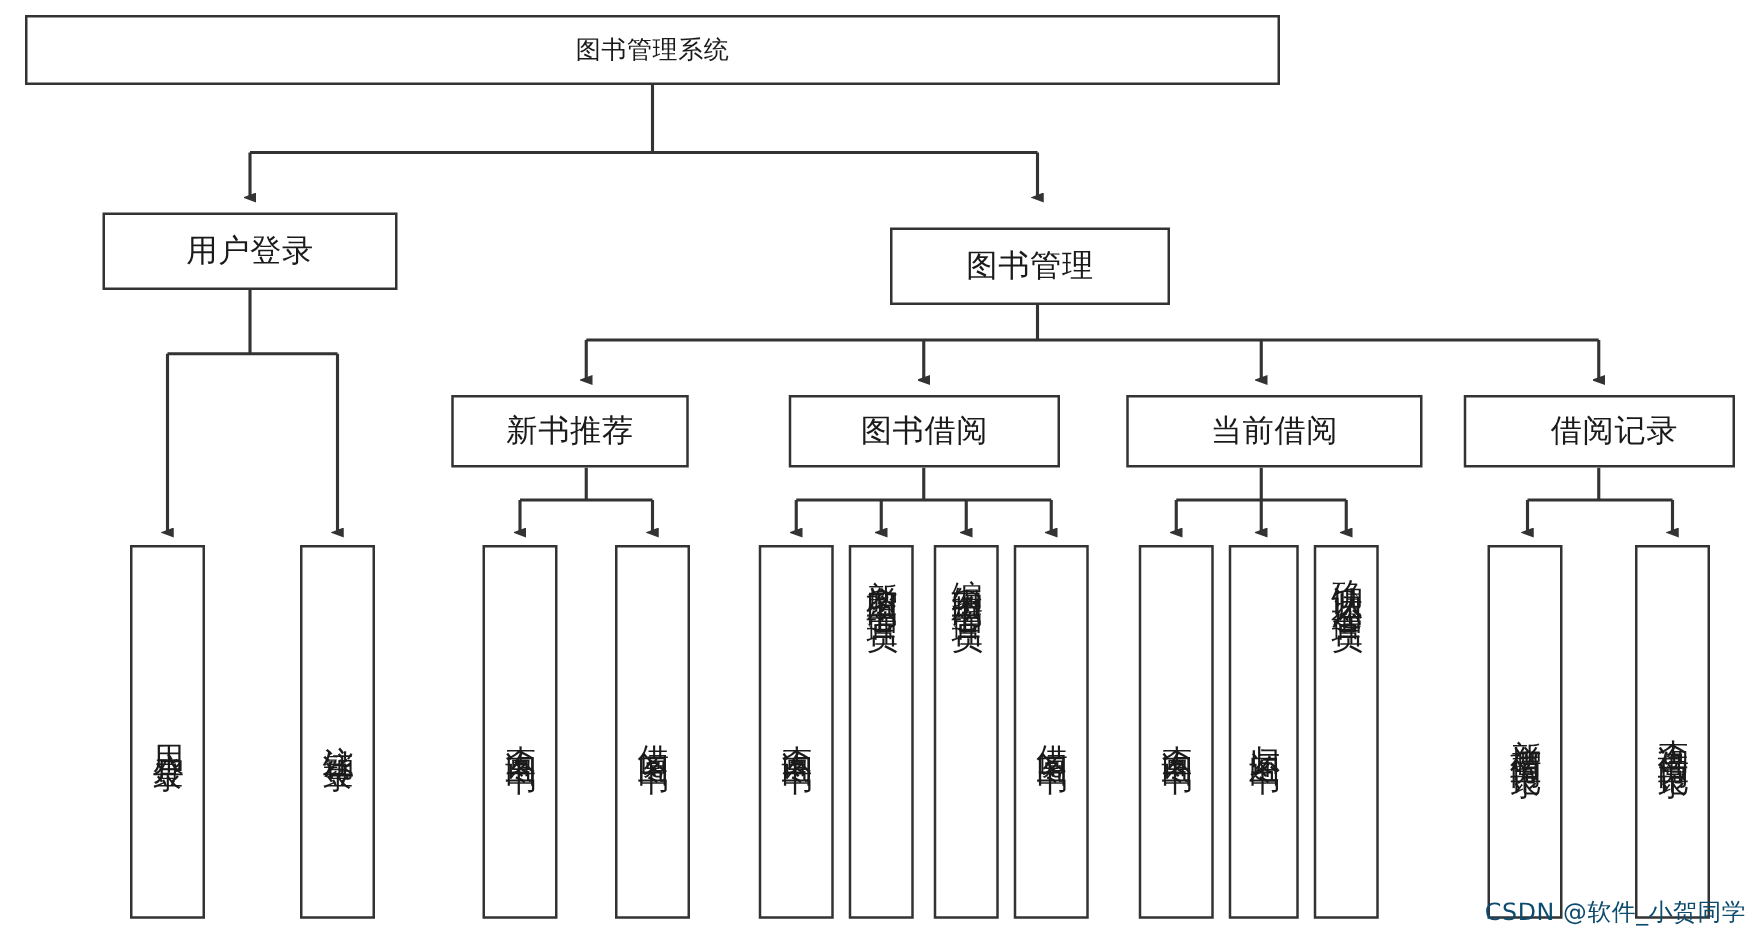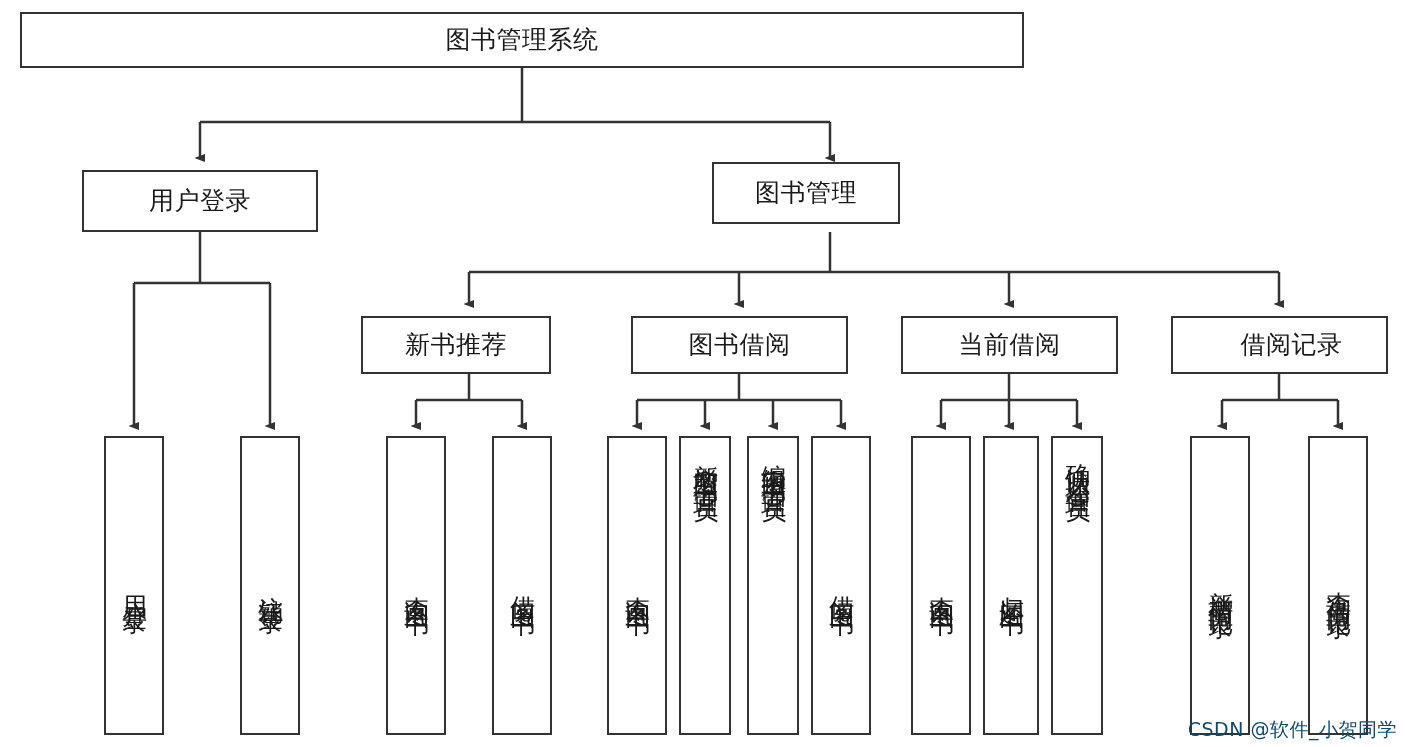--- a/index.html
+++ b/index.html
@@ -44,21 +44,21 @@
     text-align: center;
     line-height: 1.18;
     letter-spacing: 0.5px;
     white-space: nowrap;
   }
   
   .node.h .label {
     font-size: 25px;
   }
   .node.root .label {
-    font-size: 25px;
+    font-size: 20px;
   }
   
   .node.v {
     align-items: flex-start;
     padding-top: 6px;
   }
   .node.v .label {
     writing-mode: vertical-rl;
     text-orientation: upright;
     font-size: 25px;
@@ -137,31 +137,31 @@
     </g>
   </svg>
 
   <div class="node h root" style="left:20px; top:12px; width:1004px; height:56px;">
     <span class="label">图书管理系统</span>
   </div>
 
   <div class="node h" style="left:82px; top:170px; width:236px; height:62px;">
     <span class="label">用户登录</span>
   </div>
-  <div class="node h" style="left:712px; top:162px; width:188px; height:62px;">
+  <div class="node h" style="left:712px; top:182px; width:224px; height:62px;">
     <span class="label">图书管理</span>
   </div>
 
   <div class="node h" style="left:361px; top:316px; width:190px; height:58px;">
     <span class="label">新书推荐</span>
   </div>
   <div class="node h" style="left:631px; top:316px; width:217px; height:58px;">
     <span class="label">图书借阅</span>
   </div>
-  <div class="node h" style="left:901px; top:316px; width:217px; height:58px;">
+  <div class="node h" style="left:901px; top:316px; width:237px; height:58px;">
     <span class="label">当前借阅</span>
   </div>
   <div class="node h" style="left:1171px; top:316px; width:217px; height:58px;padding-left:24px;">
     <span class="label">借阅记录</span>
   </div>
 
   <div class="node v mid" style="left:104px; top:436px; width:60px; height:299px;">
     <span class="label">用户登录</span>
   </div>
   <div class="node v mid" style="left:240px; top:436px; width:60px; height:299px;">

